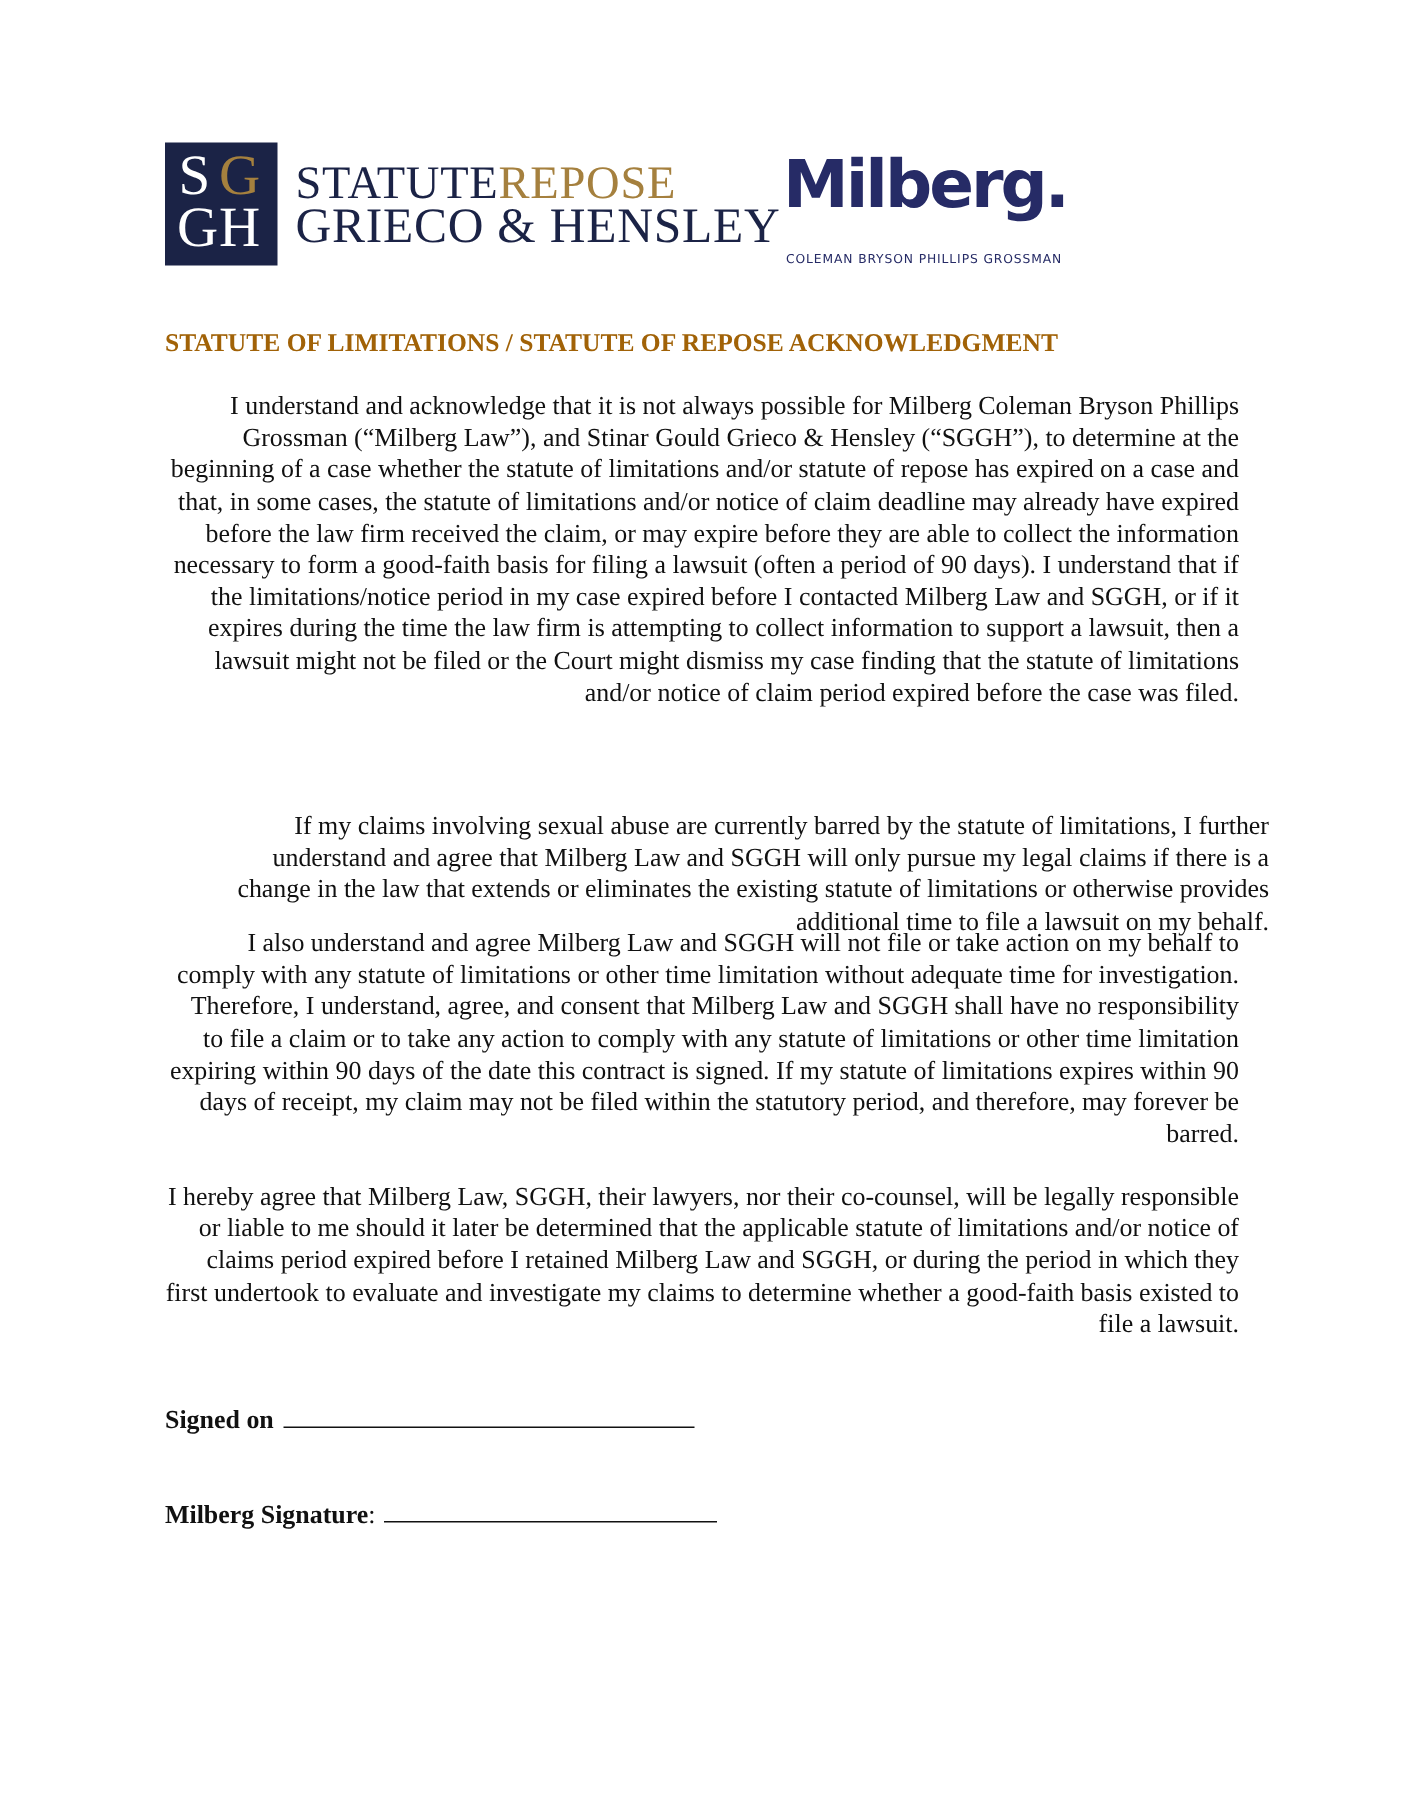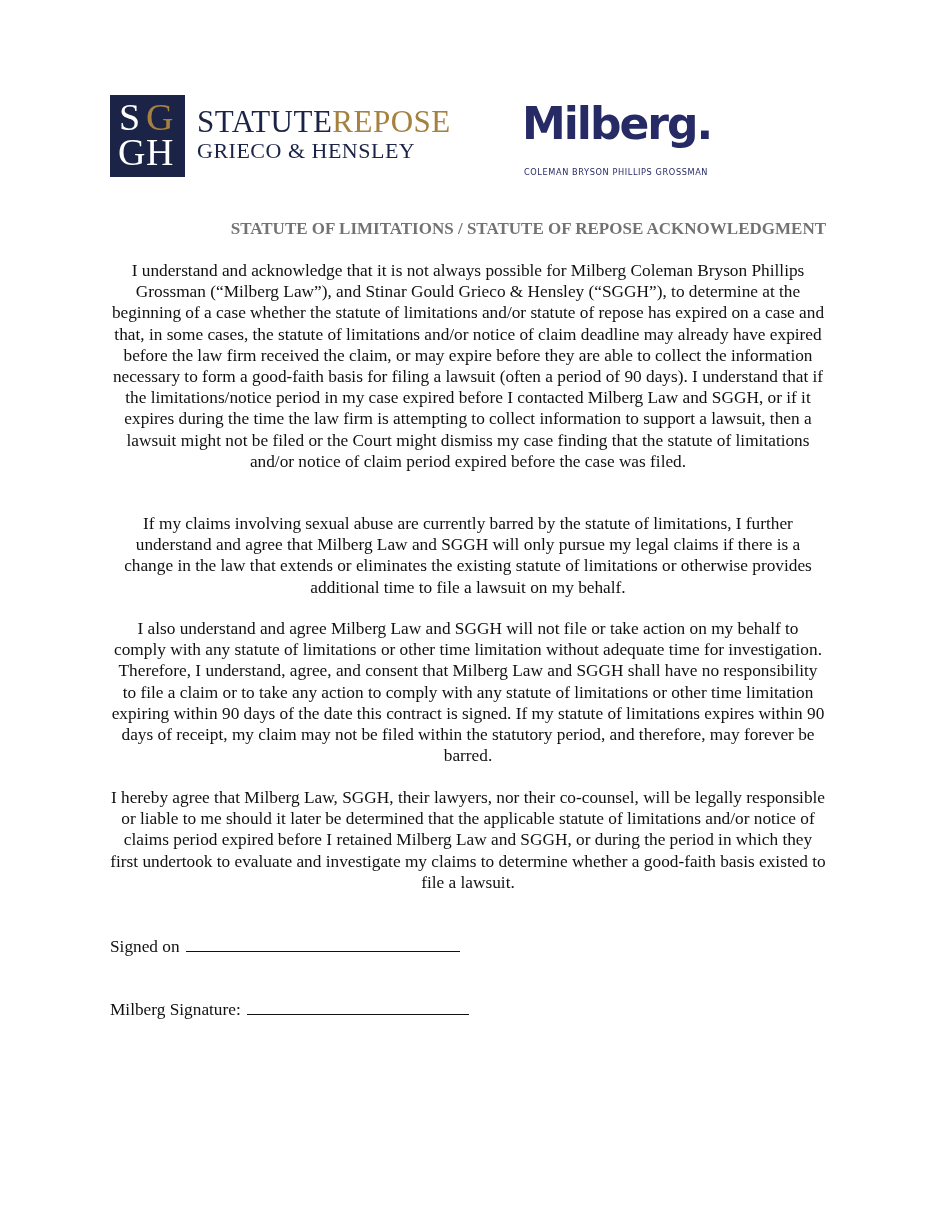--- a/index.html
+++ b/index.html
@@ -10,38 +10,38 @@
   .sggh-logo { position: absolute; left: 110px; top: 95px; height: 82px; display: flex; align-items: center; }
   .sggh-box { width: 75px; height: 82px; background: #1b2346; position: relative; font-family: "Liberation Serif", serif; color: #fff; }
   .sggh-box .l { position: absolute; font-size: 38px; line-height: 38px; }
   .sggh-box .s { left: 9px; top: 3px; }
   .sggh-box .g1 { left: 36px; top: 3px; color: #a5803e; }
   .sggh-box .g2 { left: 8px; top: 38px; }
   .sggh-box .h { left: 36px; top: 38px; }
   .sggh-text { margin-left: 12px; font-family: "Liberation Serif", serif; color: #1b2346; letter-spacing: 0.5px; }
   .sggh-line1 { font-size: 31px; line-height: 30px; }
   .sggh-line1 .gold { color: #a5803e; }
-  .sggh-line2 { font-size: 22px; line-height: 28px; }
+  .sggh-line2 { font-size: 33px; line-height: 28px; }
 
   
   .milberg-logo { position: absolute; left: 522px; top: 96px; color: #262b66; font-family: "DejaVu Sans", sans-serif; }
   .milberg-word { font-size: 44px; font-weight: bold; line-height: 56px; letter-spacing: -2px; }
   .milberg-sub { font-size: 8.2px; font-weight: normal; letter-spacing: 0.6px; margin-top: 15px; margin-left: 2px; }
 
   
   .doc { position: absolute; left: 110px; width: 716px; font-family: "Liberation Serif", serif; color: #111; }
-  .title { position: absolute; top: 219px; left: 110px; width: 716px; text-align: right; font-family: "Liberation Serif", serif; font-weight: bold; font-size: 17px; color: #737373; }
-  .para { font-size: 17.3px; line-height: 21.2px; margin: 0; text-align: center; }
+  .title { position: absolute; top: 219px; left: 110px; width: 716px; text-align: left; font-family: "Liberation Serif", serif; font-weight: bold; font-size: 17px; color: #a16207; }
+  .para { font-size: 17.3px; line-height: 21.2px; margin: 0; text-align: right; }
   .p1 { top: 260px; }
-  .p2 { top: 513px; }
+  .p2 { top: 540px; margin-left: 20px; }
   .p3 { top: 618px; }
   .p4 { top: 787px; }
 
   .sig { position: absolute; left: 110px; font-family: "Liberation Serif", serif; font-size: 17.3px; color: #111; }
-  .sig b { font-weight: normal; }
+  .sig b { font-weight: bold; }
   .sig .line { display: inline-block; border-bottom: 1px solid #111; height: 16px; vertical-align: baseline; }
   .sig1 { top: 935px; }
   .sig1 .line { width: 274px; margin-left: 6px; }
   .sig2 { top: 998px; }
   .sig2 .line { width: 222px; margin-left: 6px; }
 </style>
 </head>
 <body>
 
 <div class="page">

